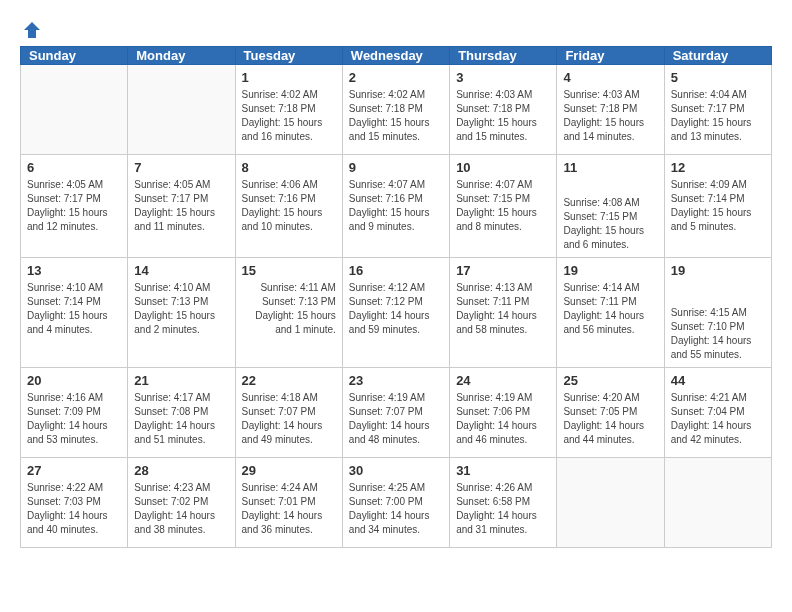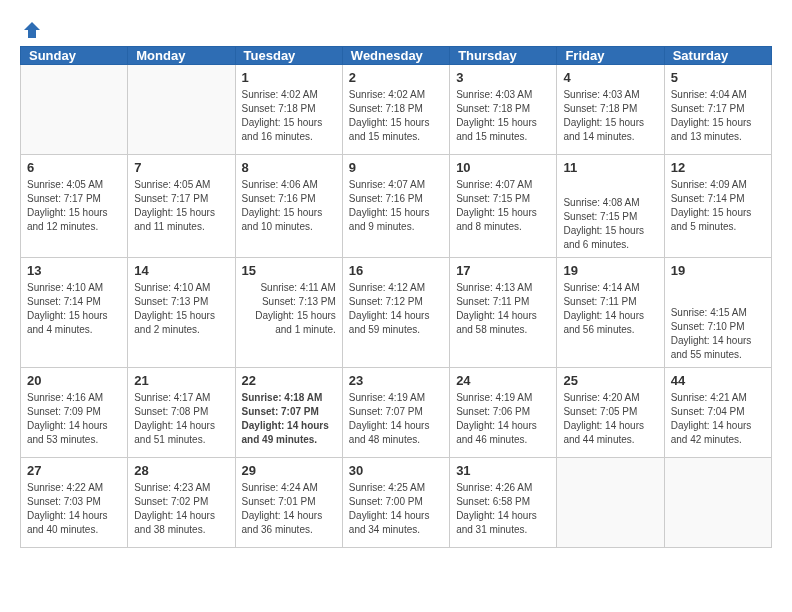--- a/index.html
+++ b/index.html
@@ -272,21 +272,21 @@
         </td>
         <td>
           <div class="day-number">21</div>
           <div class="day-detail" style="white-space: pre-line;">Sunrise: 4:17 AM
 Sunset: 7:08 PM
 Daylight: 14 hours
 and 51 minutes.</div>
         </td>
         <td>
           <div class="day-number">22</div>
-          <div class="day-detail" style="white-space: pre-line; font-weight: bold;">Sunrise: 4:18 AM
+          <div class="day-detail" style="white-space: pre-line;">Sunrise: 4:18 AM
 Sunset: 7:07 PM
 Daylight: 14 hours
 and 49 minutes.</div>
         </td>
         <td>
           <div class="day-number">23</div>
           <div class="day-detail" style="white-space: pre-line;">Sunrise: 4:19 AM
 Sunset: 7:07 PM
 Daylight: 14 hours
 and 48 minutes.</div>

